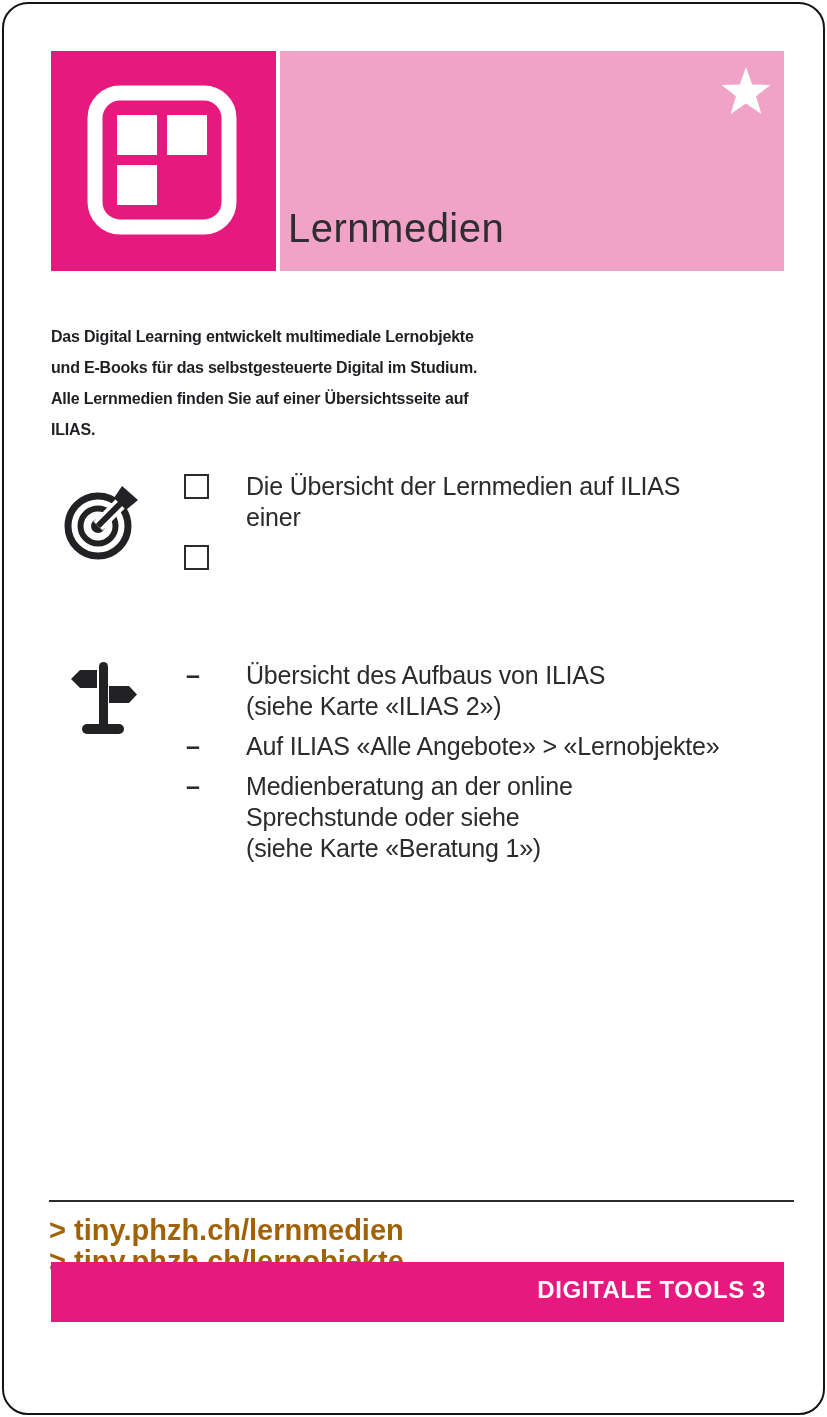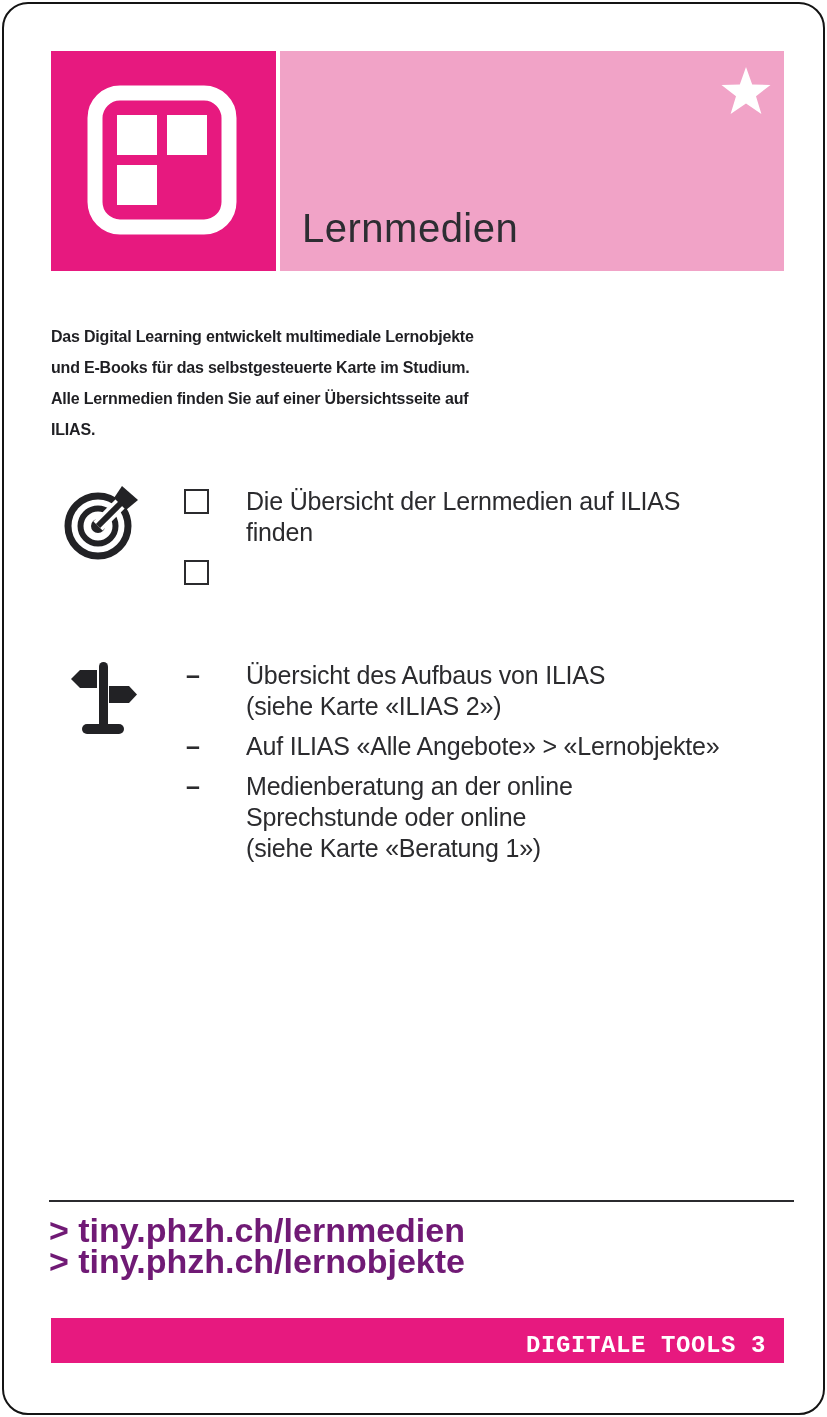--- a/index.html
+++ b/index.html
@@ -4,42 +4,42 @@
 <style>
   html,body{margin:0;padding:0;background:#ffffff;}
   body{width:827px;height:1417px;position:relative;font-family:"Liberation Sans","DejaVu Sans",sans-serif;}
   .card{position:absolute;inset:2px;background:#fff;border:2.5px solid #141414;border-radius:26px;overflow:hidden;}
 
   
   .header{position:absolute;left:47px;top:47px;width:733px;height:220px;display:flex;}
   .header-tile{width:225px;height:220px;background:var(--magenta);position:relative;flex:0 0 auto;}
   .header-tile svg{position:absolute;left:36px;top:34px;}
   .header-panel{flex:1;margin-left:4px;background:var(--pink);position:relative;}
-  .page-title{position:absolute;left:22px;bottom:20px;font-size:40px;font-weight:400;letter-spacing:.5px;color:#2d2d32;}
+  .page-title{position:absolute;left:8px;bottom:20px;font-size:40px;font-weight:400;letter-spacing:.5px;color:#2d2d32;}
   .star{position:absolute;right:13px;top:16px;}
 
   
   .intro{position:absolute;left:47px;top:317px;color:#1f1f23;font-weight:bold;font-size:16px;letter-spacing:-0.2px;}
   .intro div{line-height:31px;white-space:nowrap;}
 
   
   .sec-icon{position:absolute;}
   .rows{position:absolute;display:flex;flex-direction:column;gap:9px;}
   .row{display:flex;align-items:flex-start;}
   .row .text{font-size:25px;line-height:31px;color:#2b2b2e;letter-spacing:-0.2px;}
   .row .text div{white-space:nowrap;}
 
   .checkbox{width:21px;height:21px;border:2.5px solid #2b2b2e;margin:3px 37px 0 0;flex:0 0 auto;background:#fff;}
   .dash{width:60px;flex:0 0 auto;font-size:25px;line-height:31px;color:#2b2b2e;font-weight:600;}
 
   
   .divider{position:absolute;left:45px;top:1196px;width:745px;border-top:2px solid #2b2b2e;}
-  .links{position:absolute;left:45px;top:1211px;font-weight:bold;font-size:34px;color:#701a75;}
+  .links{position:absolute;left:45px;top:1211px;font-weight:bold;font-size:29px;color:#a16207;}
   .links div{line-height:31px;cursor:pointer;}
-  .footer-bar{position:absolute;left:47px;top:1314px;width:733px;height:45px;background:var(--magenta);text-align:right;font-family:Liberation Mono, monospace;}
+  .footer-bar{position:absolute;left:47px;top:1258px;width:733px;height:60px;background:var(--magenta);text-align:right;}
   .footer-bar span{line-height:56px;padding-right:18px;color:#fff;font-weight:bold;font-size:24px;letter-spacing:.6px;}
 </style>
 </head>
 <body>
 
 <div class="card">
 
   <div class="header">
     <div class="header-tile">
       <svg width="150" height="150" viewBox="0 0 150 150">
@@ -52,39 +52,39 @@
     <div class="header-panel">
       <span class="page-title">Lernmedien</span>
       <svg class="star" width="50" height="48" viewBox="0 0 50 48">
         <polygon fill="#ffffff" points="25,0 31.2,17.4 49.5,18 35,29.3 40.4,47 25,36.4 9.6,47 15,29.3 0.5,18 18.8,17.4"></polygon>
       </svg>
     </div>
   </div>
 
   <div class="intro">
     <div>Das Digital Learning entwickelt multimediale Lernobjekte</div>
-    <div>und E-Books für das selbstgesteuerte Karte im Studium.</div>
+    <div>und E-Books für das selbstgesteuerte Digital im Studium.</div>
     <div>Alle Lernmedien finden Sie auf einer Übersichtsseite auf</div>
     <div>ILIAS.</div>
   </div>
 
   <svg class="sec-icon" style="left:56px;top:478px;" width="80" height="80" viewBox="0 0 80 80">
     <circle cx="38" cy="44" r="30" fill="none" stroke="#222225" stroke-width="7"></circle>
     <circle cx="38" cy="44" r="17.5" fill="none" stroke="#222225" stroke-width="6"></circle>
     <circle cx="38" cy="44" r="7" fill="#222225"></circle>
     <line x1="38" y1="44" x2="62" y2="20" stroke="#ffffff" stroke-width="13"></line>
     <line x1="38" y1="44" x2="61" y2="21" stroke="#222225" stroke-width="6"></line>
     <polygon fill="#222225" points="54,16 62,4 78,18 66,28 60,22"></polygon>
   </svg>
-  <div class="rows" style="left:180px;top:482px;">
+  <div class="rows" style="left:180px;top:467px;">
     <div class="row">
       <div class="checkbox"></div>
       <div class="text">
         <div>Die Übersicht der Lernmedien auf ILIAS</div>
-        <div>finden</div>
+        <div>einer</div>
       </div>
     </div>
     <div class="row">
       <div class="checkbox"></div>
     </div>
   </div>
 
   <svg class="sec-icon" style="left:64px;top:654px;" width="70" height="80" viewBox="0 0 70 80">
     <rect x="31" y="4" width="9" height="70" rx="4.5" fill="#222225"></rect>
     <polygon fill="#222225" points="3,21 12,12 29,12 29,30 12,30"></polygon>
@@ -102,21 +102,21 @@
     <div class="row">
       <div class="dash">–</div>
       <div class="text">
         <div>Auf ILIAS «Alle Angebote» &gt; «Lernobjekte»</div>
       </div>
     </div>
     <div class="row">
       <div class="dash">–</div>
       <div class="text">
         <div>Medienberatung an der online</div>
-        <div>Sprechstunde oder online</div>
+        <div>Sprechstunde oder siehe</div>
         <div>(siehe Karte «Beratung 1»)</div>
       </div>
     </div>
   </div>
 
   <div class="divider"></div>
   <div class="links">
     <div>&gt; tiny.phzh.ch/lernmedien</div>
     <div>&gt; tiny.phzh.ch/lernobjekte</div>
   </div>

